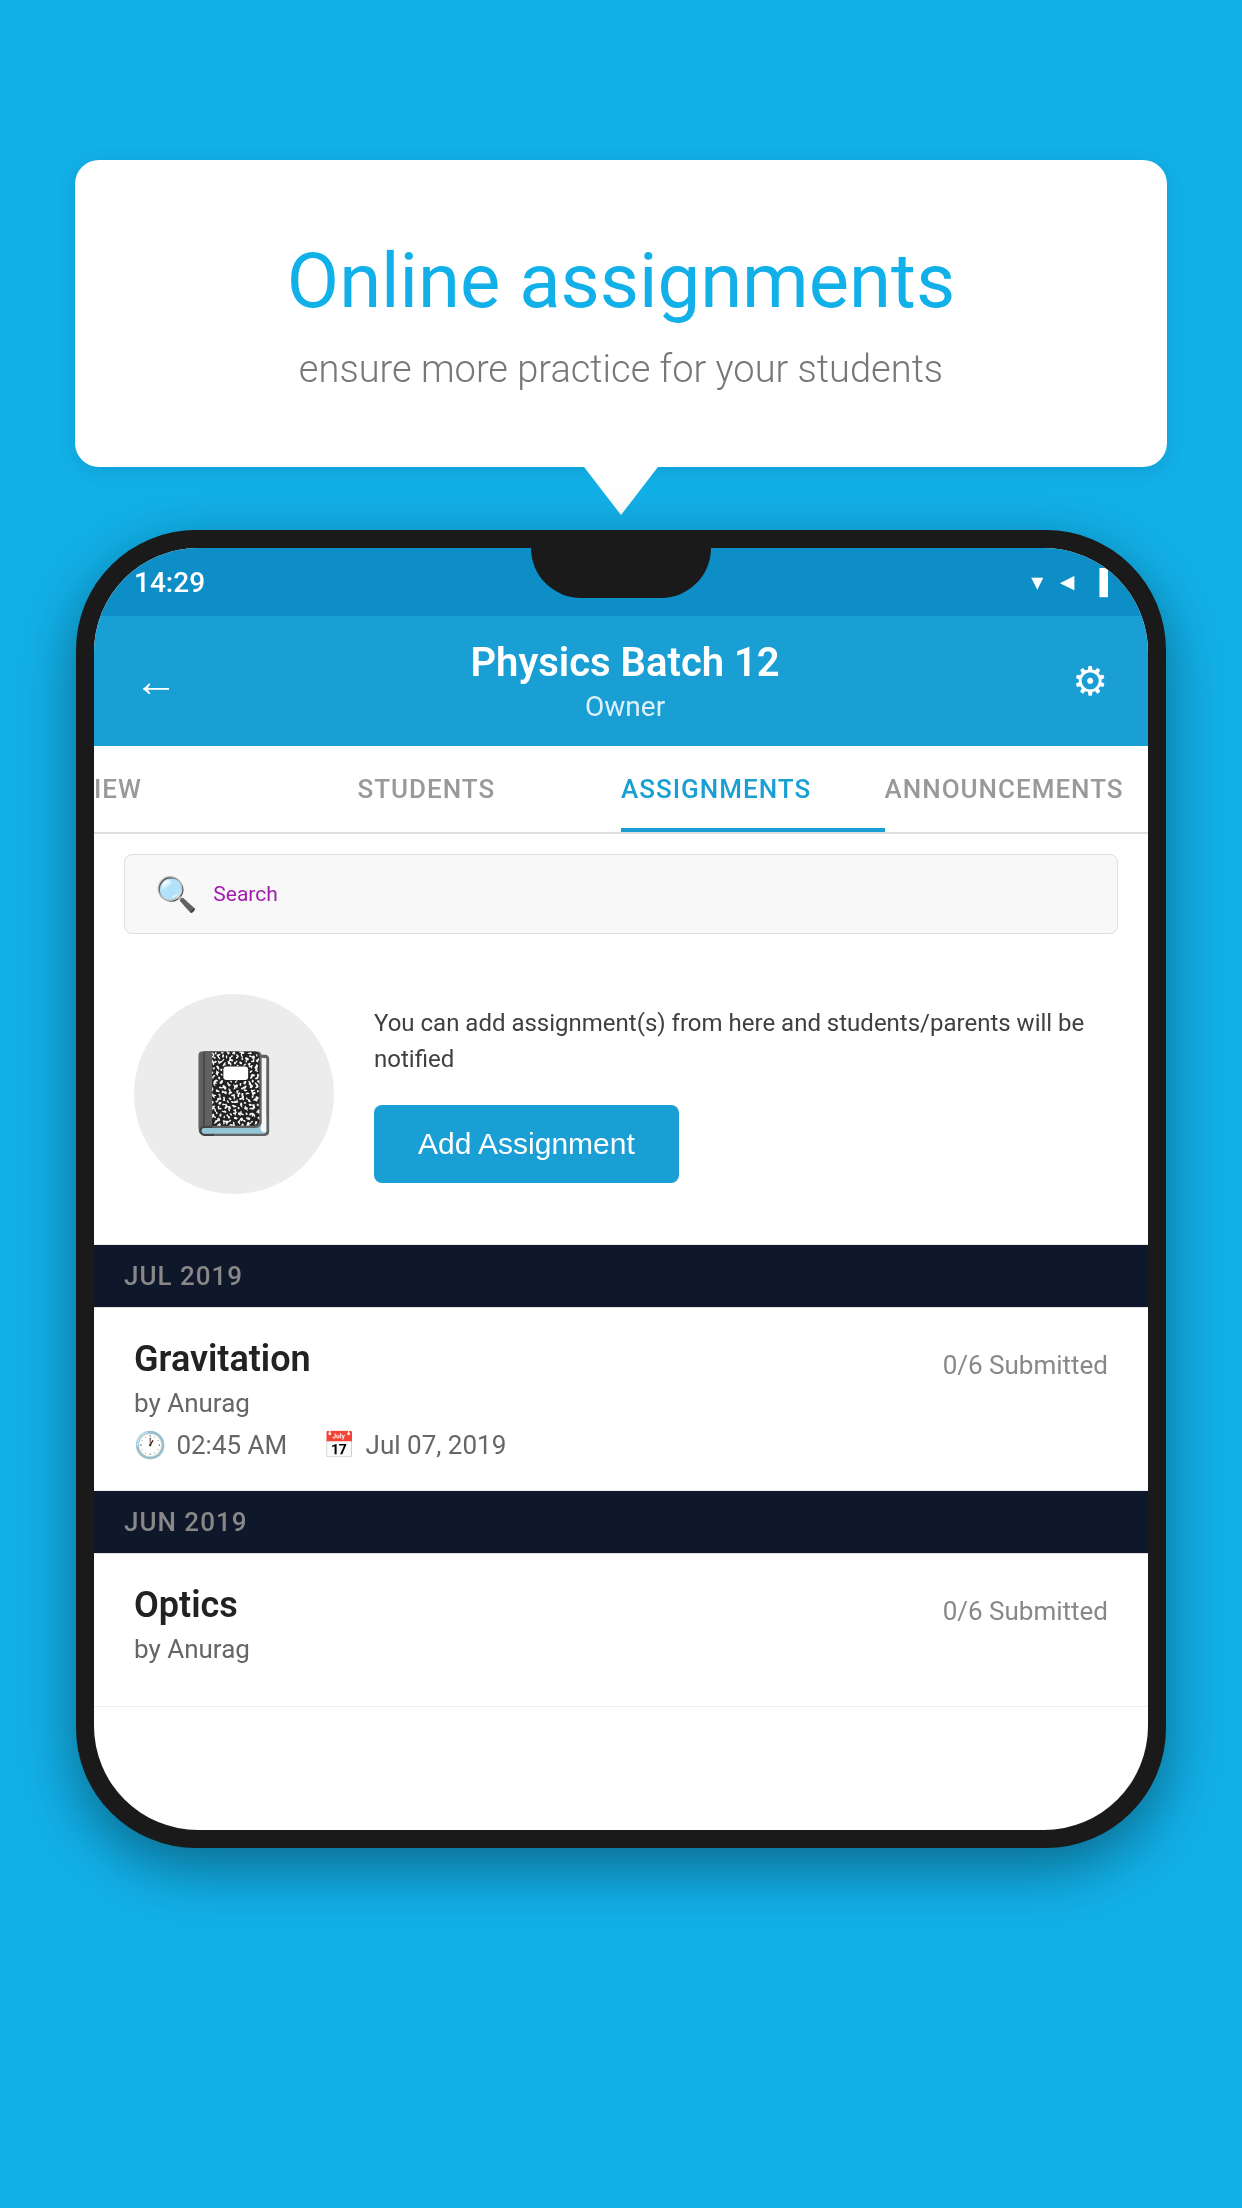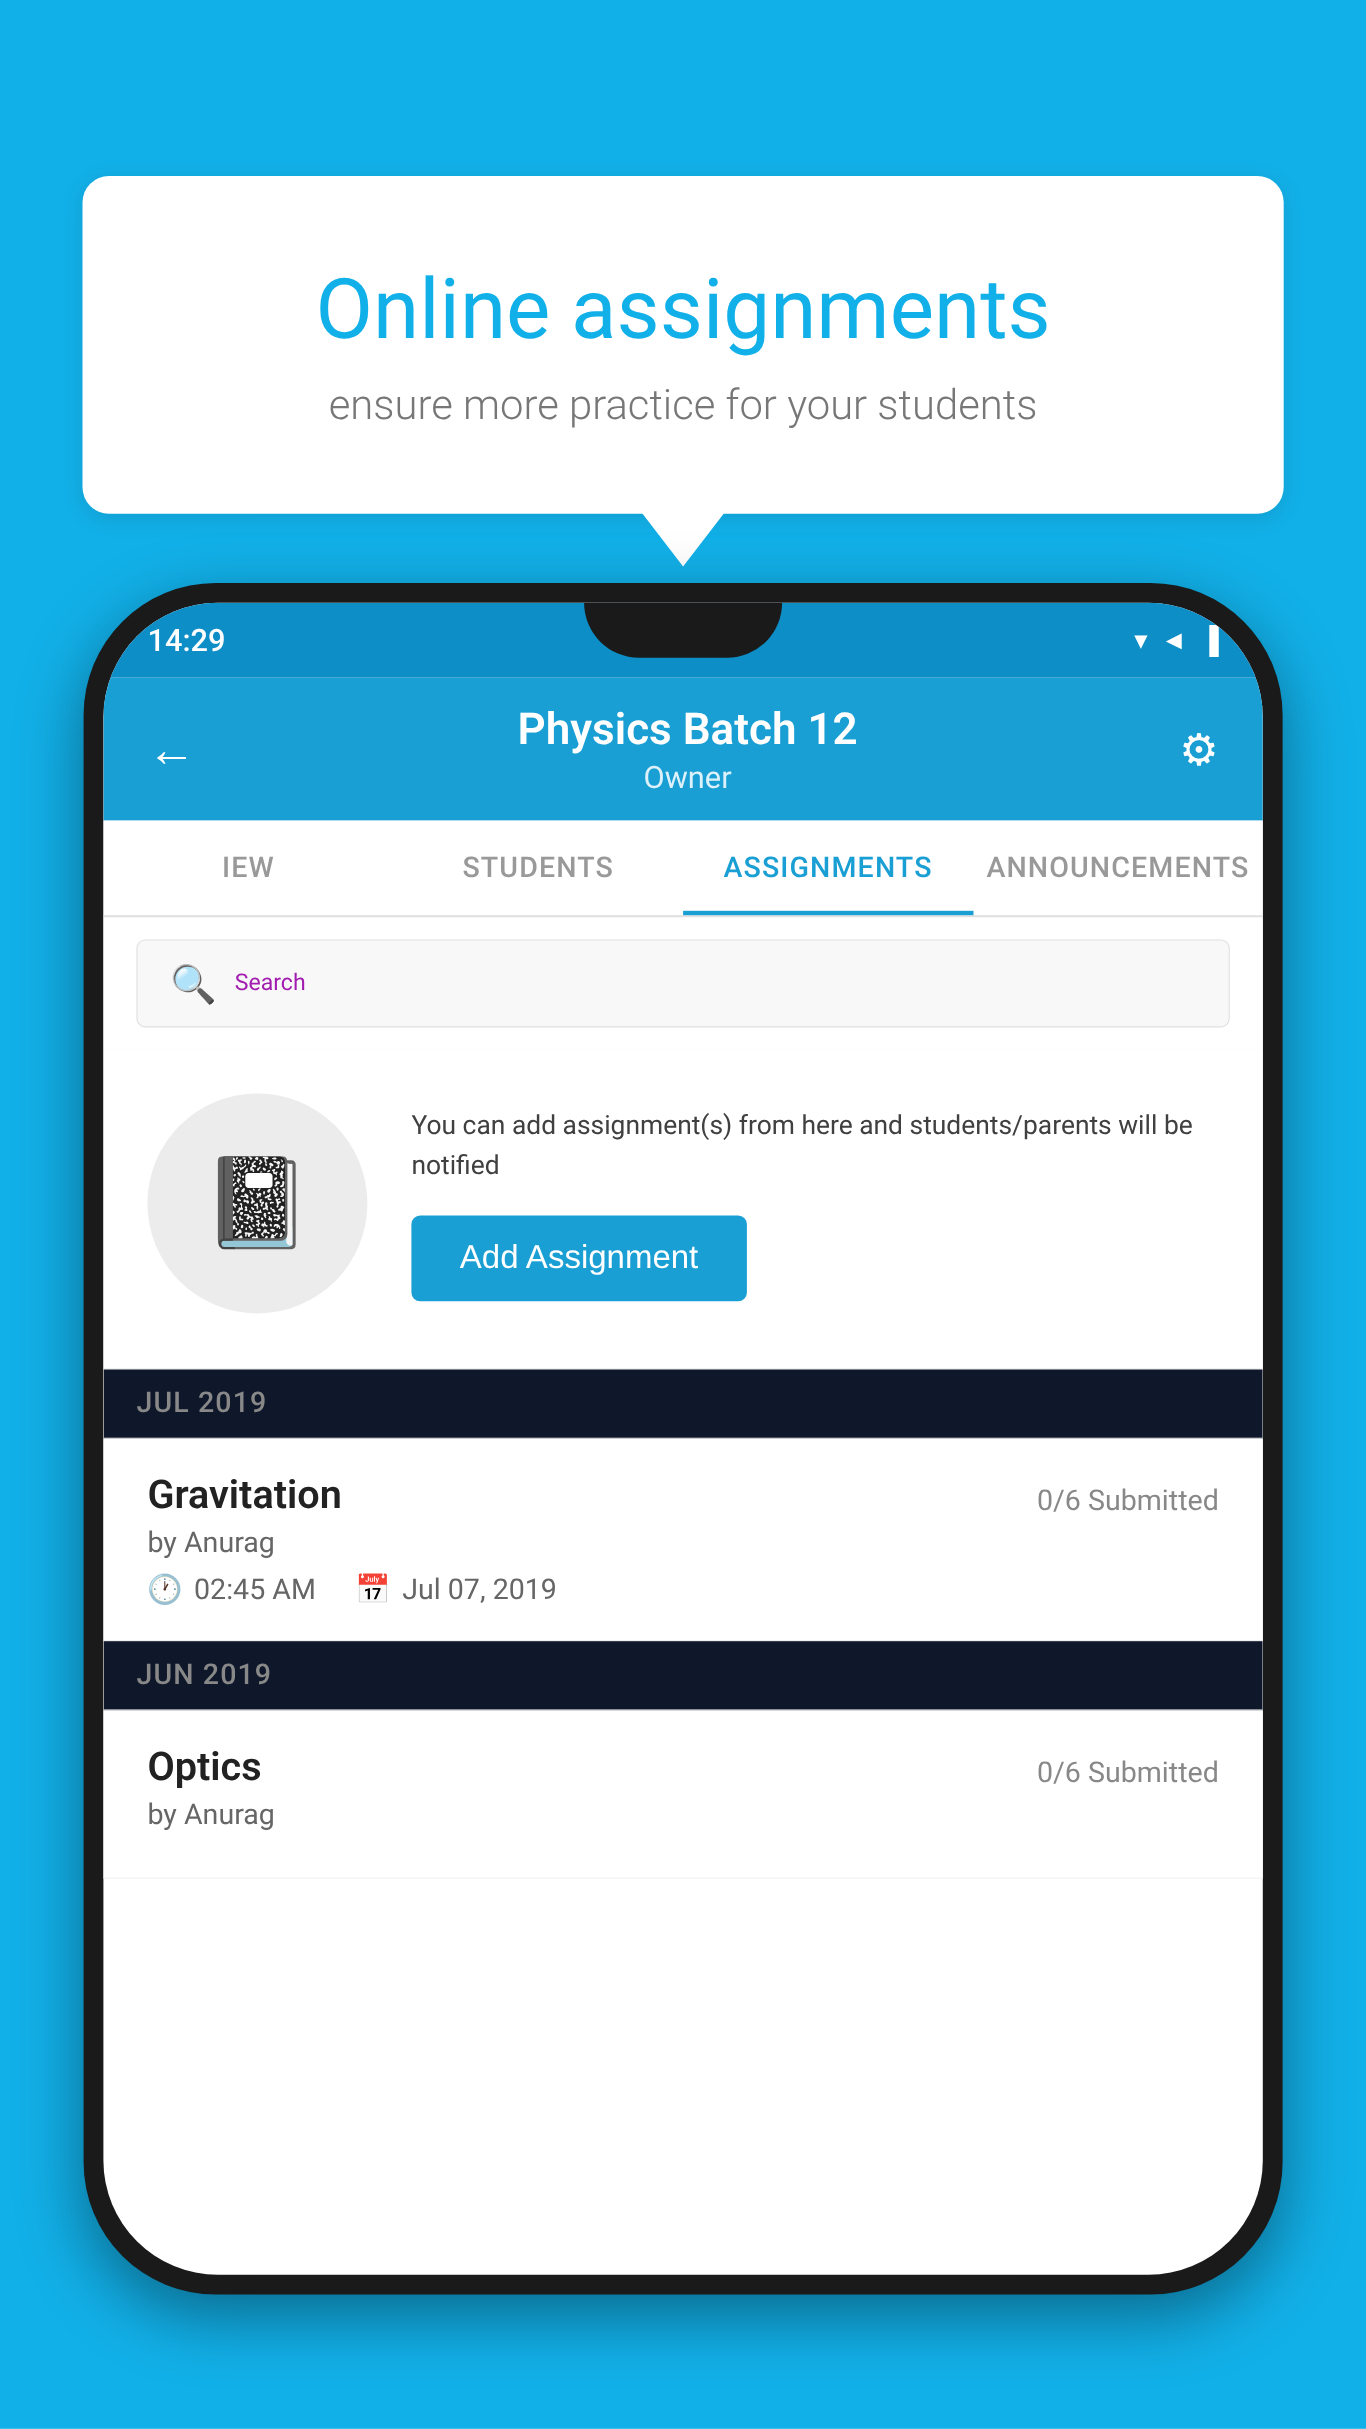--- a/index.html
+++ b/index.html
@@ -52,21 +52,21 @@
       font-weight: 300;
     }
 
     
     .phone-frame {
       position: absolute;
       top: 530px;
       left: 50%;
       transform: translateX(-50%);
       width: 1090px;
-      height: 1556px;
+      height: 1318px;
       background: #1a1a1a;
       border-radius: 120px;
       box-shadow: 0 20px 60px rgba(0,0,0,0.4);
       overflow: hidden;
     }
 
     
     .phone-screen {
       position: absolute;
       top: 0;
@@ -152,21 +152,20 @@
     .tabs {
       background: white;
       display: flex;
       border-bottom: 2px solid #e0e0e0;
       height: 88px;
     }
     .tab {
       flex: 1;
       display: flex;
       align-items: center;
-      justify-content: center;
       font-size: 26px;
       color: #999;
       font-weight: 500;
       letter-spacing: 1px;
       cursor: pointer;
       position: relative;
       text-transform: uppercase;
     }
     .tab.active {
       color: #1A9FD4;

